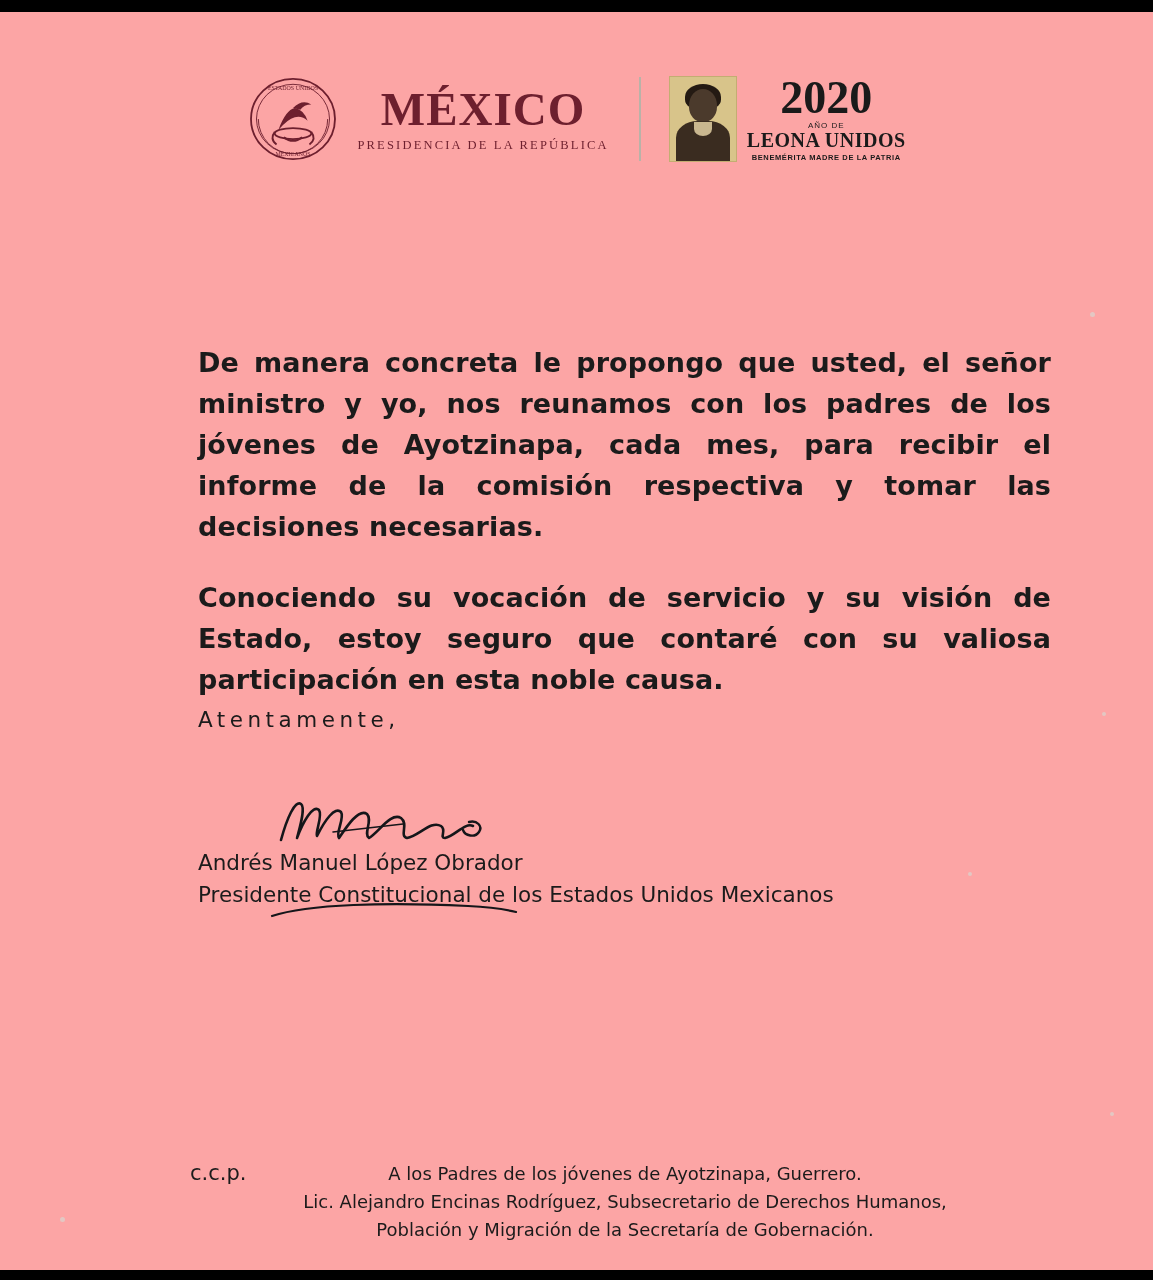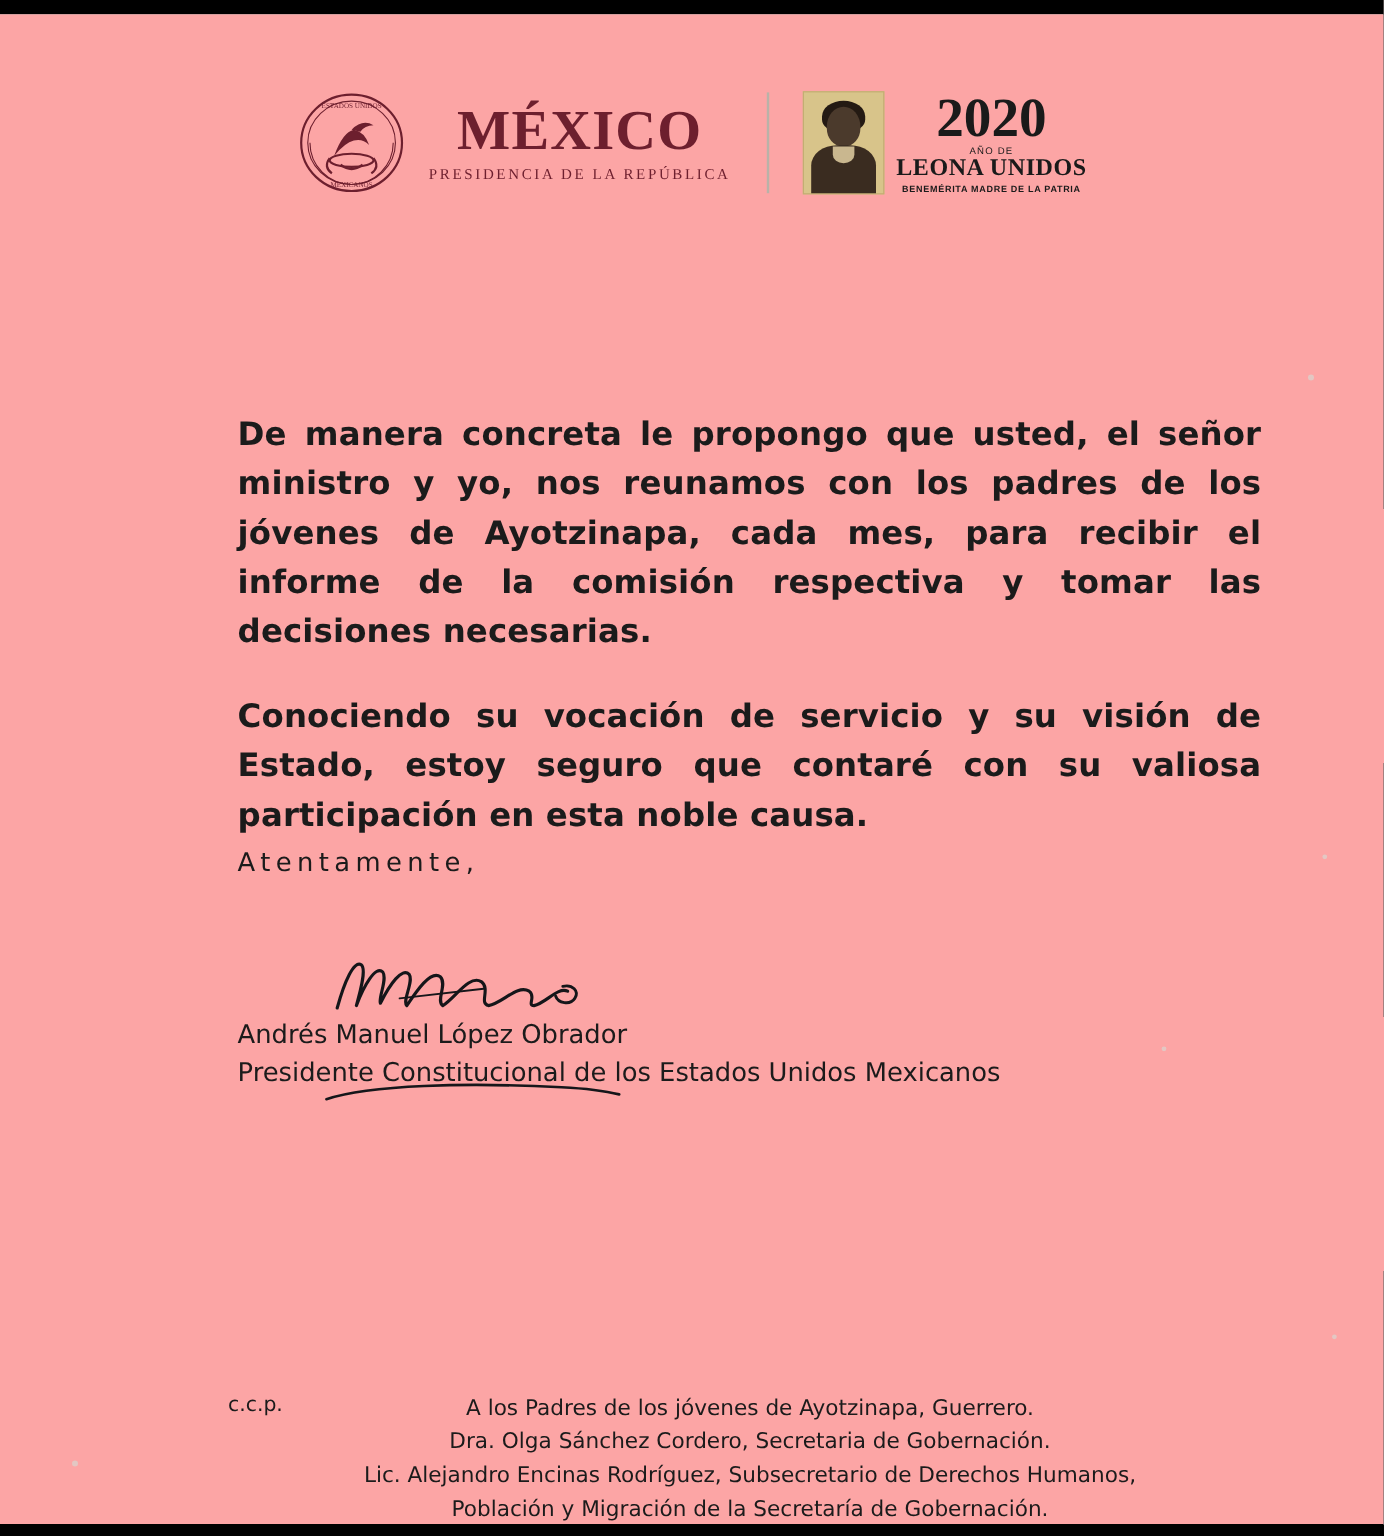--- a/index.html
+++ b/index.html
@@ -234,21 +234,21 @@
   
   .cc-block {
     position: absolute;
     top: 1148px;
     left: 190px;
     width: 880px;
     display: flex;
   }
   .cc-label {
     font-family: "DejaVu Sans", sans-serif;
-    font-size: 17px;
+    font-size: 21px;
     color: #1b1b1b;
     width: 70px;
     flex: none;
     padding-top: 1px;
   }
   .cc-list {
     font-family: "DejaVu Sans", sans-serif;
     font-size: 18px;
     line-height: 28px;
     color: #1b1b1b;
@@ -335,20 +335,19 @@
       <div class="sig-title">Presidente Constitucional de los Estados Unidos Mexicanos</div>
       <svg class="underline-swoosh" width="260" height="22" viewBox="0 0 260 22">
         <path d="M4 16 C40 4, 120 2, 200 6 C220 7, 236 9, 248 12" fill="none" stroke="#15161a" stroke-width="2.2" stroke-linecap="round"></path>
       </svg>
     </div>
 
     <div class="cc-block">
       <div class="cc-label">c.c.p.</div>
       <div class="cc-list">
         <div>A los Padres de los jóvenes de Ayotzinapa, Guerrero.</div>
-        <div>Dra. Olga Sánchez Cordero, Secretaria de Gobernación.</div>
         <div class="wrap" style="width:730px;">Lic. Alejandro Encinas Rodríguez, Subsecretario de Derechos Humanos, Población y Migración de la Secretaría de Gobernación.</div>
       </div>
     </div>
 
   </div>
   <div class="bottom-black-bar"></div>
 </div>
 
 </body></html>

